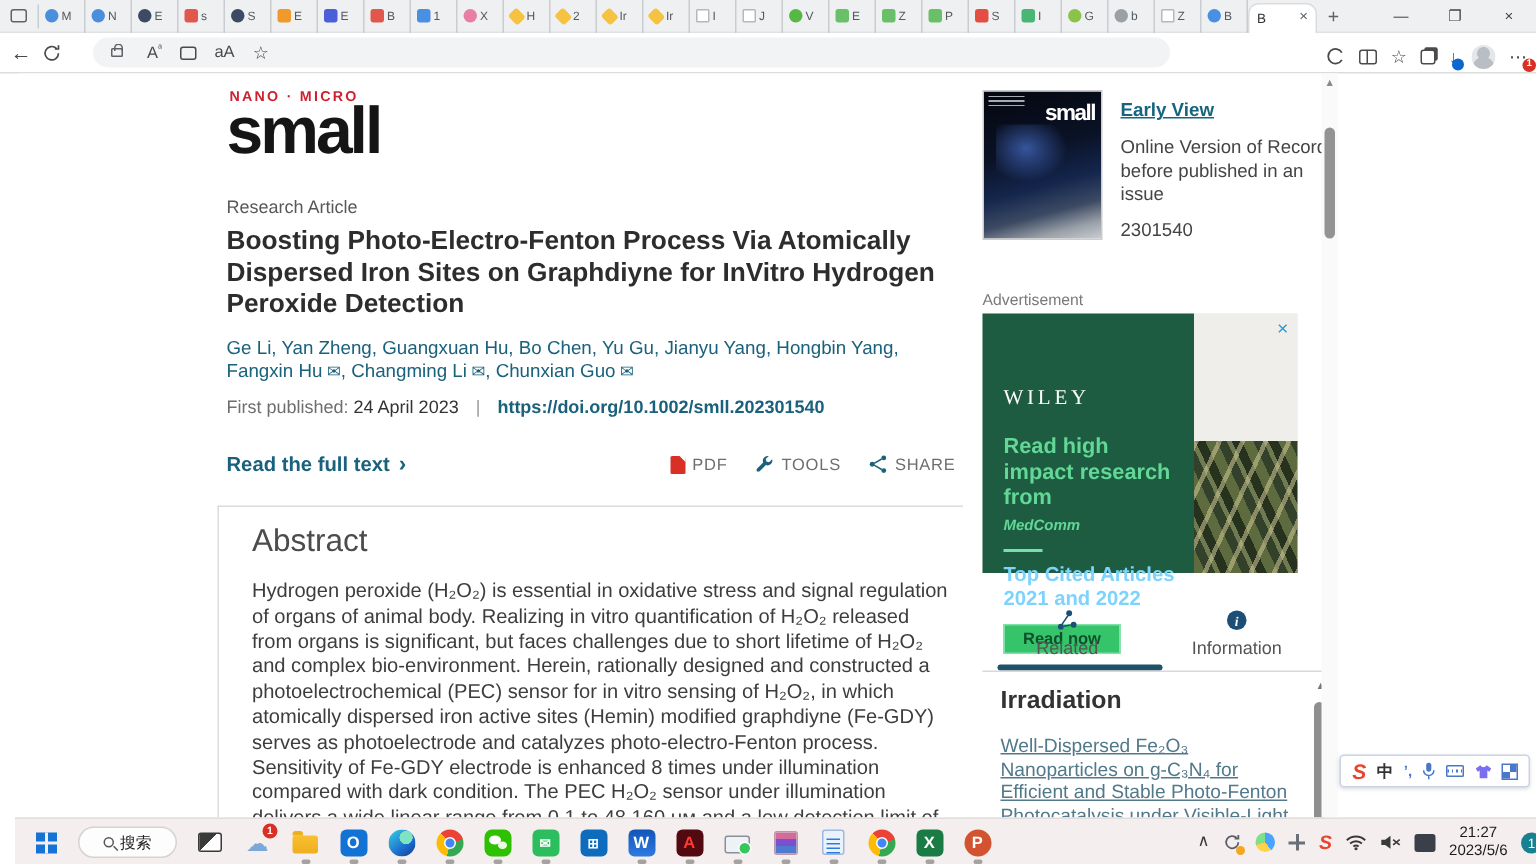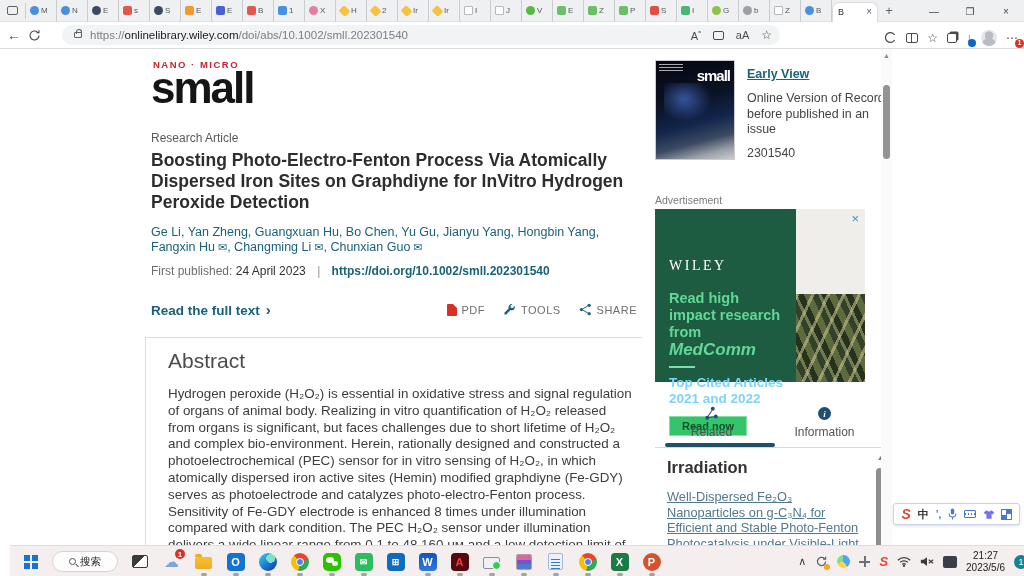--- a/index.html
+++ b/index.html
@@ -92,21 +92,21 @@
   .cover .meta{position:absolute;top:3px;left:3px;width:24px;height:7px;background:repeating-linear-gradient(#cfd3d8 0 1px,transparent 1px 3px);opacity:.8;}
   .ev{position:absolute;top:15px;left:92px;width:138px;}
   .ev-link{color:#17647f;font-weight:bold;font-size:12.5px;text-decoration:underline;}
   .ev-desc{margin-top:9px;font-size:12.4px;line-height:15.5px;color:#444;}
   .ev-num{margin-top:8px;font-size:12.4px;color:#444;}
   .ad-label{position:absolute;top:145px;left:0;font-size:10.5px;color:#7a7a7a;}
   .adbox{position:absolute;top:160px;left:0;width:210px;height:173px;background:#efeeea;}
   .ad-green{position:absolute;left:0;top:0;width:141px;height:173px;background:var(--ad-green);padding:13px 10px 0 14px;}
   .ad-brand{color:#fff;font-family:"Liberation Serif",serif;font-size:14px;letter-spacing:2.5px;margin-top:36px;}
   .ad-headline{margin-top:16px;color:var(--ad-lgreen);font-weight:bold;font-size:14.5px;line-height:17px;}
-  .ad-journal{color:var(--ad-lgreen);font-weight:bold;font-style:italic;font-size:17px;}
+  .ad-journal{color:var(--ad-lgreen);font-weight:bold;font-style:italic;font-size:10px;}
   .ad-rule{width:26px;height:2px;background:#7adfa9;margin:7px 0;}
   .ad-sub{color:#7dd3fc;font-weight:bold;font-size:13.5px;line-height:16px;}
   .ad-cta{display:inline-block;margin-top:9px;background:var(--cta);color:#0e4f2c;font-weight:bold;font-size:11px;padding:3px 12px;border:1px solid #7fe2a8;}
   .ad-photo{position:absolute;left:141px;top:0;width:69px;height:173px;background:#efeeea;}
   .ad-plants{position:absolute;left:0;bottom:0;width:100%;height:88px;
     background:
       repeating-linear-gradient(115deg,rgba(210,200,150,.55) 0 3px,transparent 3px 14px),
       repeating-linear-gradient(65deg,#5d6b3f 0 7px,#33402a 7px 13px,#6f7a50 13px 16px,#26311e 16px 22px);}
   .ad-close{position:absolute;top:3px;right:6px;color:#2e9bd6;font-size:13px;line-height:1;}
   .sb-tabs{position:absolute;top:351px;left:0;width:230px;height:43px;display:flex;}
@@ -306,21 +306,20 @@
 
   <div class="toolbar">
     <span class="nav-btn">←</span>
     <span class="nav-btn">
       <svg width="13" height="13" viewBox="0 0 16 16">
           <path d="M13.5 8a5.5 5.5 0 1 1-1.6-3.9M13.5 1.5v3h-3" stroke="#4a4a4a" stroke-width="1.4" fill="none"></path>
         </svg>
     </span>
     <div class="urlbar">
       <span class="lock"></span>
-      <span class="url-text"><span>https://</span><span class="domain">onlinelibrary.wiley.com</span><span>/doi/abs/10.1002/smll.202301540</span></span>
       <span class="pill-icons">
         <span class="pi">A<sup style="font-size:7px">ᵃ</sup></span>
         <span class="reader-ic"></span>
         <span class="pi">aA</span>
         <span class="star">☆</span>
       </span>
     </div>
     <div class="tb-right">
       <span class="tbi">
         <svg width="13" height="13" viewBox="0 0 16 16">

